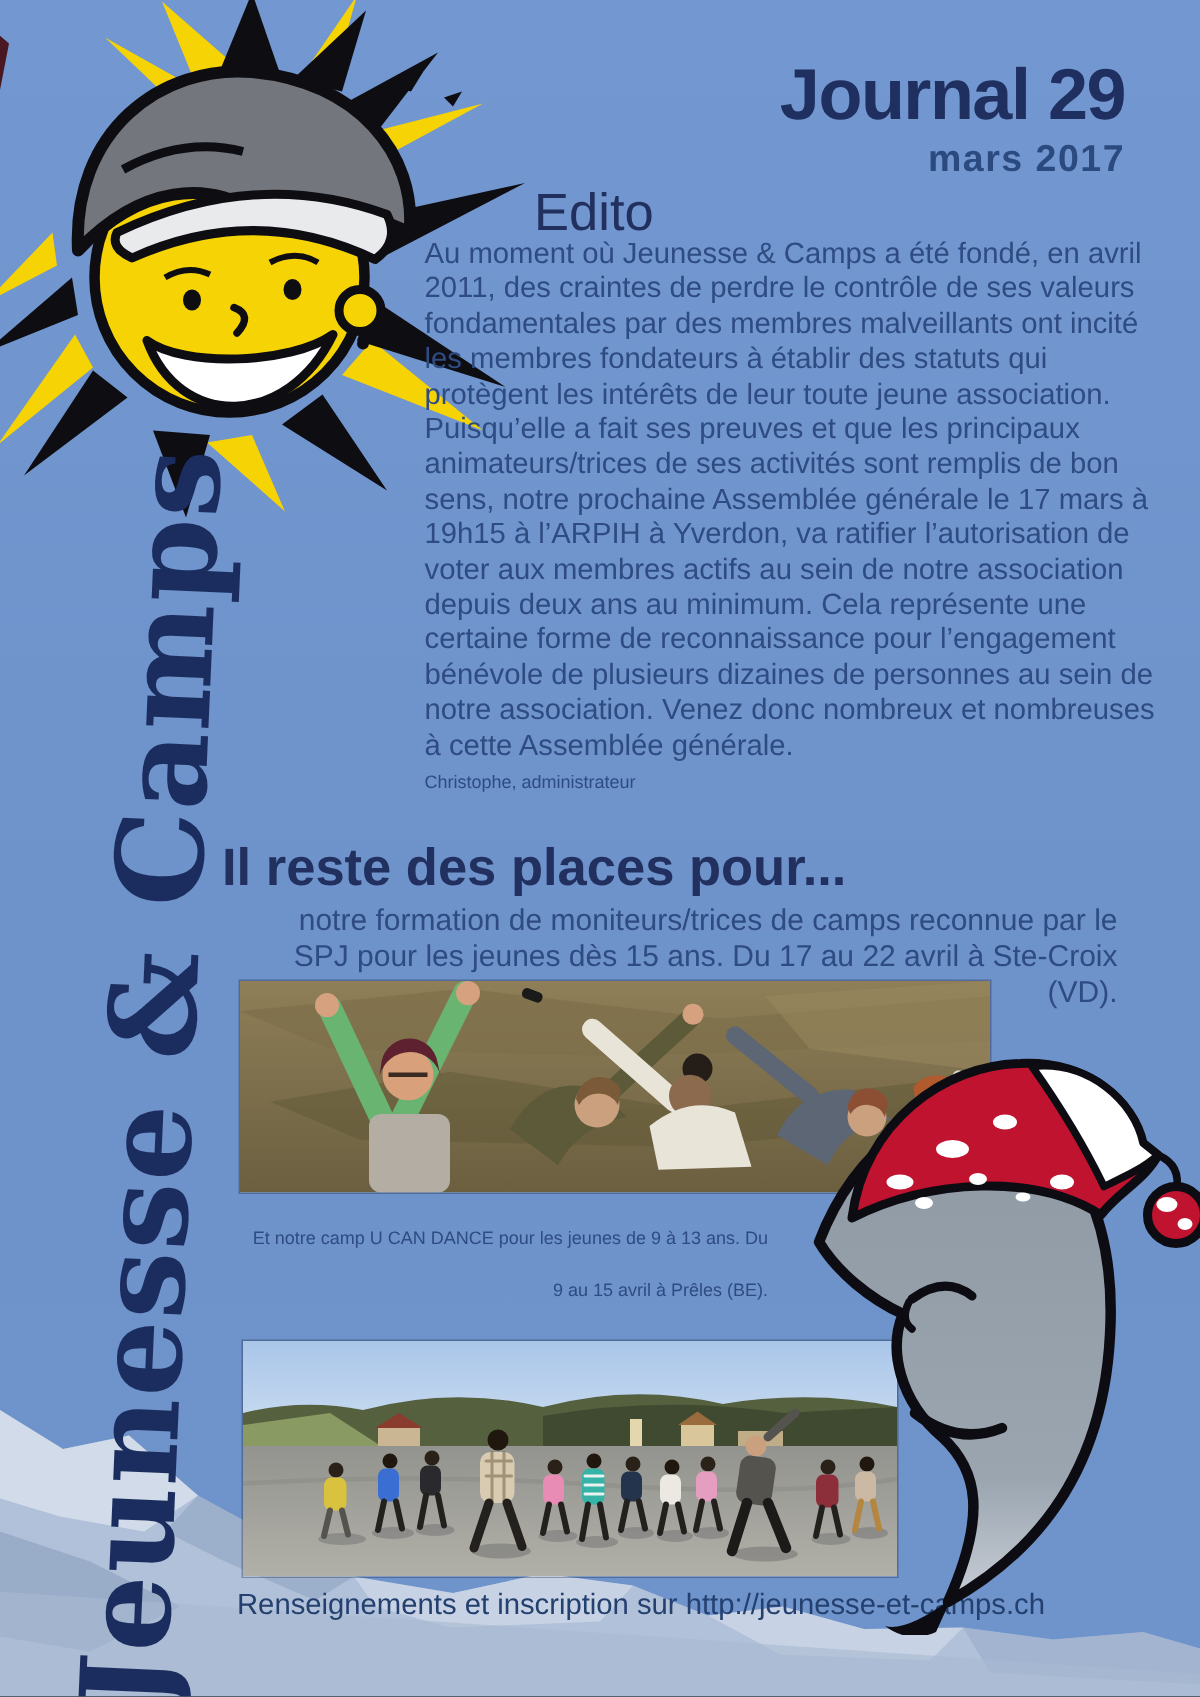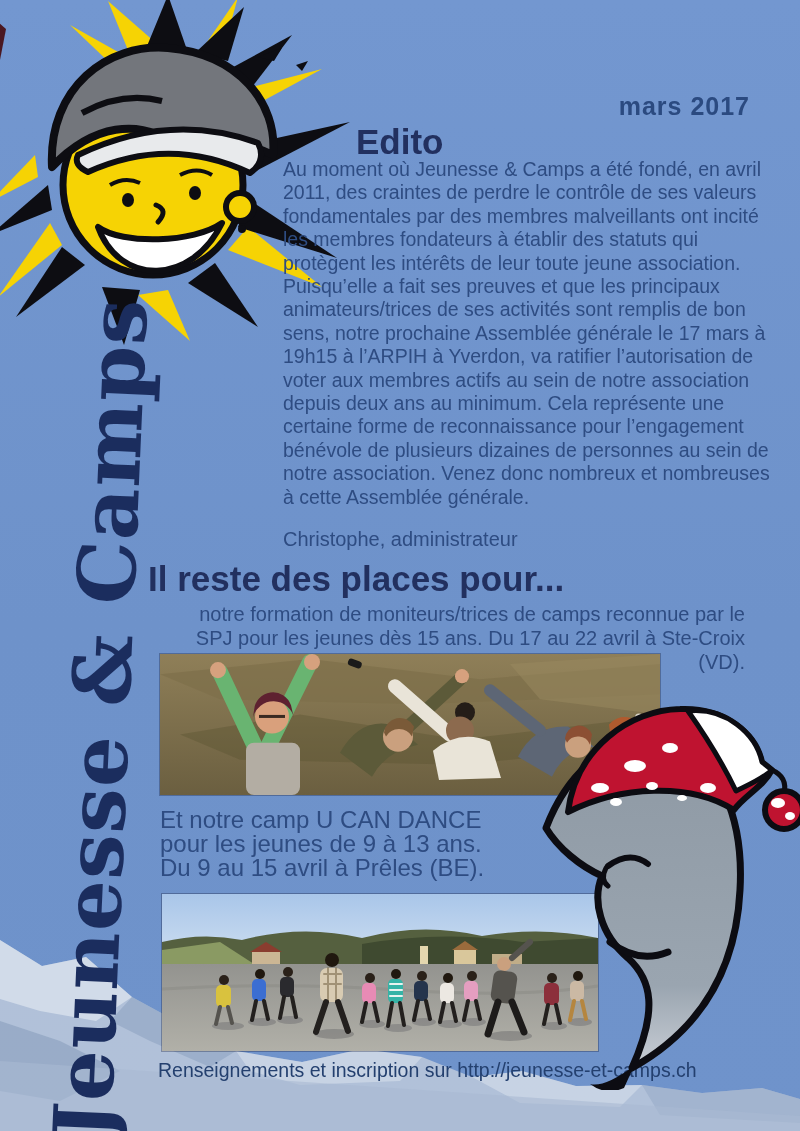--- a/index.html
+++ b/index.html
@@ -11,39 +11,39 @@
   .abs{position:absolute;}
   .journal-title{
     top:36px;right:50px;font-size:48px;font-weight:800;letter-spacing:-1px;
     color:#1f3060;z-index:6;
   }
   .journal-date{
     top:92px;right:50px;font-size:25px;font-weight:700;letter-spacing:1px;
     color:#2b4a80;z-index:6;
   }
   .edito-heading{
-    top:122px;left:356px;font-size:35px;font-weight:700;color:#22305f;z-index:6;
+    top:122px;left:356px;font-size:35px;font-weight:400;color:#22305f;z-index:6;
   }
   .edito-body{
     top:158px;left:283px;width:492px;text-align:left;
     font-size:19.5px;line-height:23.4px;color:#2e4c82;z-index:6;
   }
   .edito-signature{
-    font-size:20px;line-height:20px;color:#2e4c82;margin-top:20px;
+    font-size:12px;line-height:20px;color:#2e4c82;margin-top:2px;
   }
   .places-heading{
     top:559px;left:148px;font-size:35px;font-weight:700;color:#22305f;z-index:6;
   }
   .places-sub{
     top:602px;left:160px;width:585px;font-size:20px;line-height:24px;
     color:#2e4c82;z-index:6;text-align:right;
   }
   .camp-text{
-    top:808px;left:160px;width:352px;font-size:24px;line-height:24px;
-    color:#2e4c82;z-index:6;
+    top:808px;left:160px;width:352px;font-size:12px;line-height:35px;
+    color:#2e4c82;z-index:6;text-align:right;
   }
   .footer-info{
     top:1059px;left:158px;font-size:19.5px;color:#24406f;z-index:3;
   }
   .vbrand{
     top:680px;left:-305px;width:810px;height:110px;line-height:110px;
     text-align:center;transform:rotate(-87.5deg);transform-origin:center center;
     font-family:"DejaVu Serif",serif;font-weight:700;font-size:80px;
     letter-spacing:1px;color:#1b2d5e;z-index:5;white-space:nowrap;
   }
@@ -261,20 +261,21 @@
       <ellipse cx="142" cy="108" rx="5" ry="3"></ellipse>
     </g>
     <path d="M232,80 q16,7 12,24" stroke="#0c0c12" stroke-width="5" fill="none"></path>
     <circle cx="244" cy="120" r="19" fill="#bf1330" stroke="#0c0c12" stroke-width="6"></circle>
     <ellipse cx="238" cy="113" rx="7" ry="5" fill="#ffffff"></ellipse>
     <ellipse cx="250" cy="126" rx="5" ry="4" fill="#ffffff"></ellipse>
   </svg>
 
   <div class="abs vbrand">Jeunesse &amp; Camps</div>
 
+  <div class="abs journal-title">Journal 29</div>
   <div class="abs journal-date">mars 2017</div>
 
   <div class="abs edito-heading">Edito</div>
   <div class="abs edito-body">
     <div>Au moment où Jeunesse &amp; Camps a été fondé, en avril 2011, des craintes de perdre le contrôle de ses valeurs fondamentales par des membres malveillants ont incité les membres fondateurs à établir des statuts qui protègent les intérêts de leur toute jeune association. Puisqu’elle a fait ses preuves et que les principaux animateurs/trices de ses activités sont remplis de bon sens, notre prochaine Assemblée générale le 17 mars à 19h15 à l’ARPIH à Yverdon, va ratifier l’autorisation de voter aux membres actifs au sein de notre association depuis deux ans au minimum. Cela représente une certaine forme de reconnaissance pour l’engagement bénévole de plusieurs dizaines de personnes au sein de notre association. Venez donc nombreux et nombreuses à cette Assemblée générale.</div>
     <div class="edito-signature">Christophe, administrateur</div>
   </div>
 
   <div class="abs places-heading">Il reste des places pour...</div>
   <div class="abs places-sub">notre formation de moniteurs/trices de camps reconnue par le SPJ pour les jeunes dès 15 ans. Du 17 au 22 avril à Ste-Croix (VD).</div>

